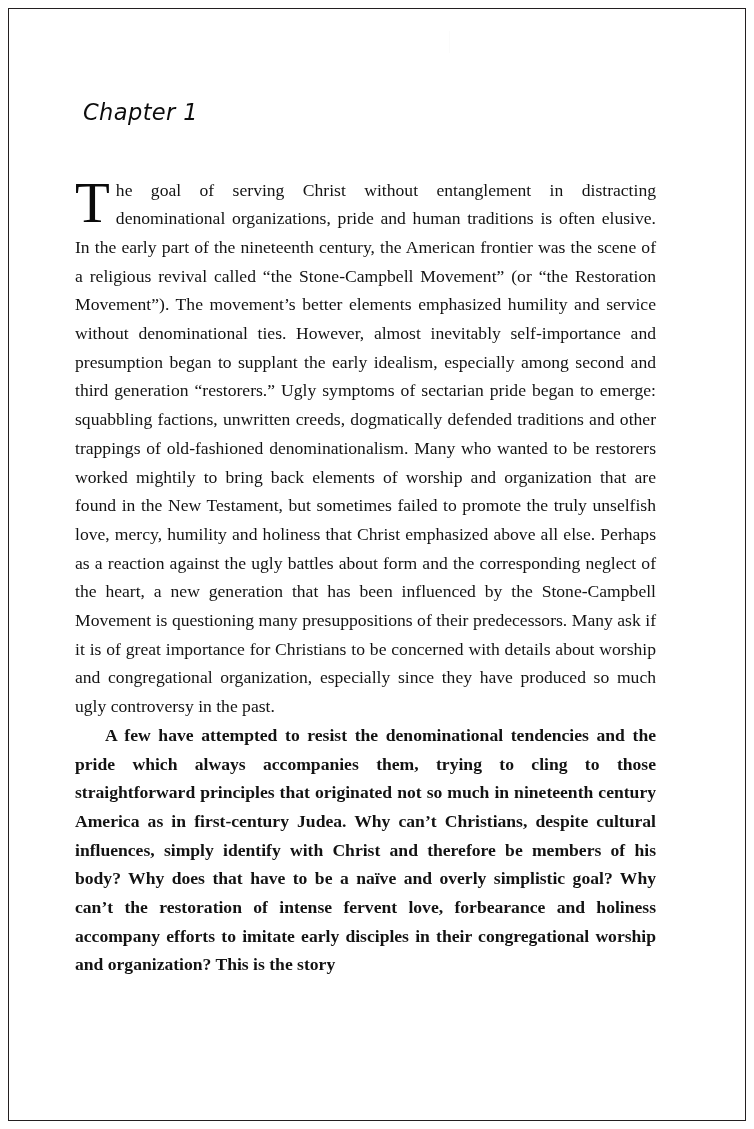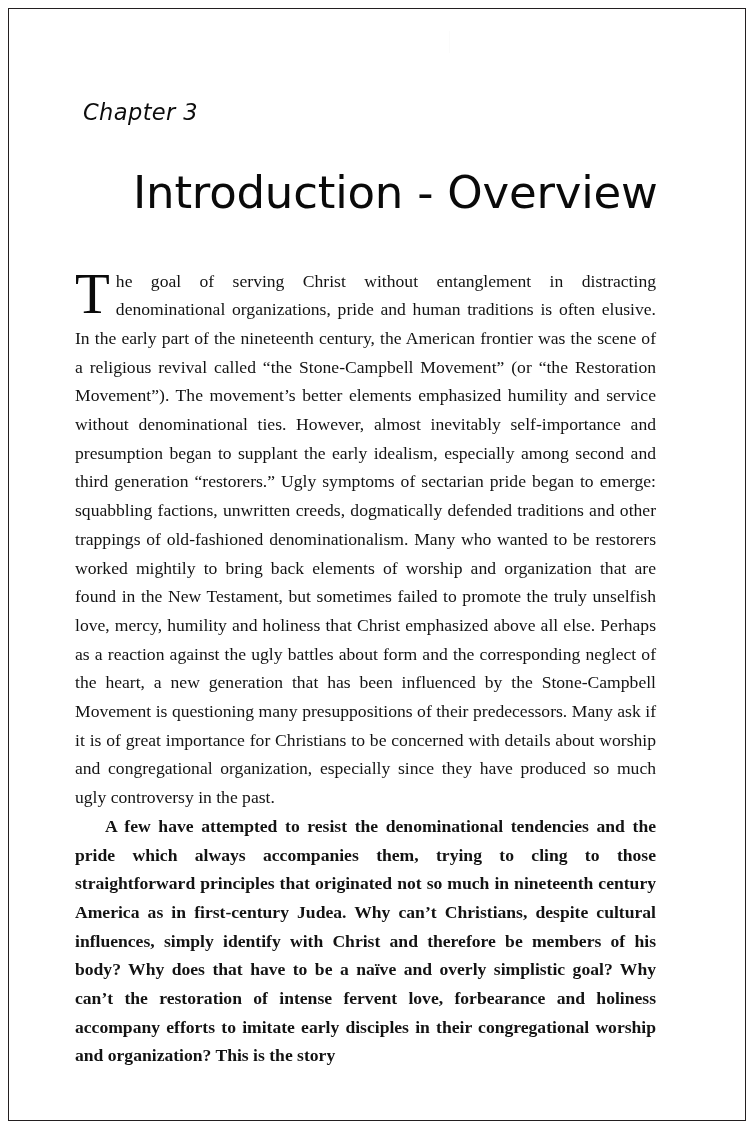--- a/index.html
+++ b/index.html
@@ -115,23 +115,22 @@
 </head>
 <body>
 
 <div class="page-sheet">
   <div class="page-inner">
 
     <div class="scan-artifact"></div>
 
     <div class="content">
 
-      <div class="chapter-label">Chapter 3</div>
+      <div class="chapter-label">Chapter 1</div>
 
-      <h1 class="chapter-title">Introduction - Overview</h1>
 
       <div class="body-copy">
         <p class="para para--dropcap">The goal of serving Christ without entanglement in distracting denominational organizations, pride and human traditions is often elusive. In the early part of the nineteenth century, the American frontier was the scene of a religious revival called “the Stone-Campbell Movement” (or “the Restoration Movement”). The movement’s better elements emphasized humility and service without denominational ties. However, almost inevitably self-importance and presumption began to supplant the early idealism, especially among second and third generation “restorers.” Ugly symptoms of sectarian pride began to emerge: squabbling factions, unwritten creeds, dogmatically defended traditions and other trappings of old-fashioned denominationalism. Many who wanted to be restorers worked mightily to bring back elements of worship and organization that are found in the New Testament, but sometimes failed to promote the truly unselfish love, mercy, humility and holiness that Christ emphasized above all else. Perhaps as a reaction against the ugly battles about form and the corresponding neglect of the heart, a new generation that has been influenced by the Stone-Campbell Movement is questioning many presuppositions of their predecessors. Many ask if it is of great importance for Christians to be concerned with details about worship and congregational organization, especially since they  have produced so much ugly controversy in the past.</p>
         <p class="para para--indent">A few have attempted to resist the denominational tendencies and the pride which always accompanies them, trying to cling to those straightforward principles that originated not so much in nineteenth century America as in first-century Judea. Why can’t Christians, despite cultural influences, simply identify with Christ and therefore be members of his body? Why does that have to be a naïve and overly simplistic goal? Why can’t the restoration of intense fervent love, forbearance and holiness accompany efforts to imitate early disciples in their congregational worship and organization? This is the story</p>
       </div>
 
     </div>
   </div>
 </div>
 

